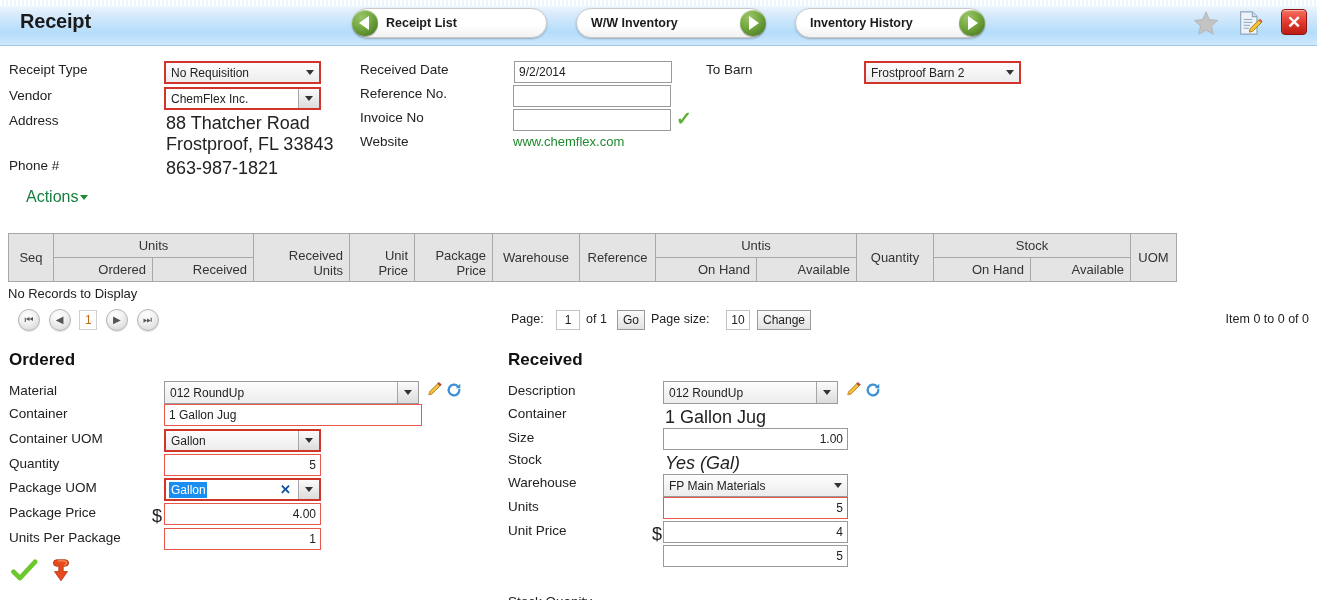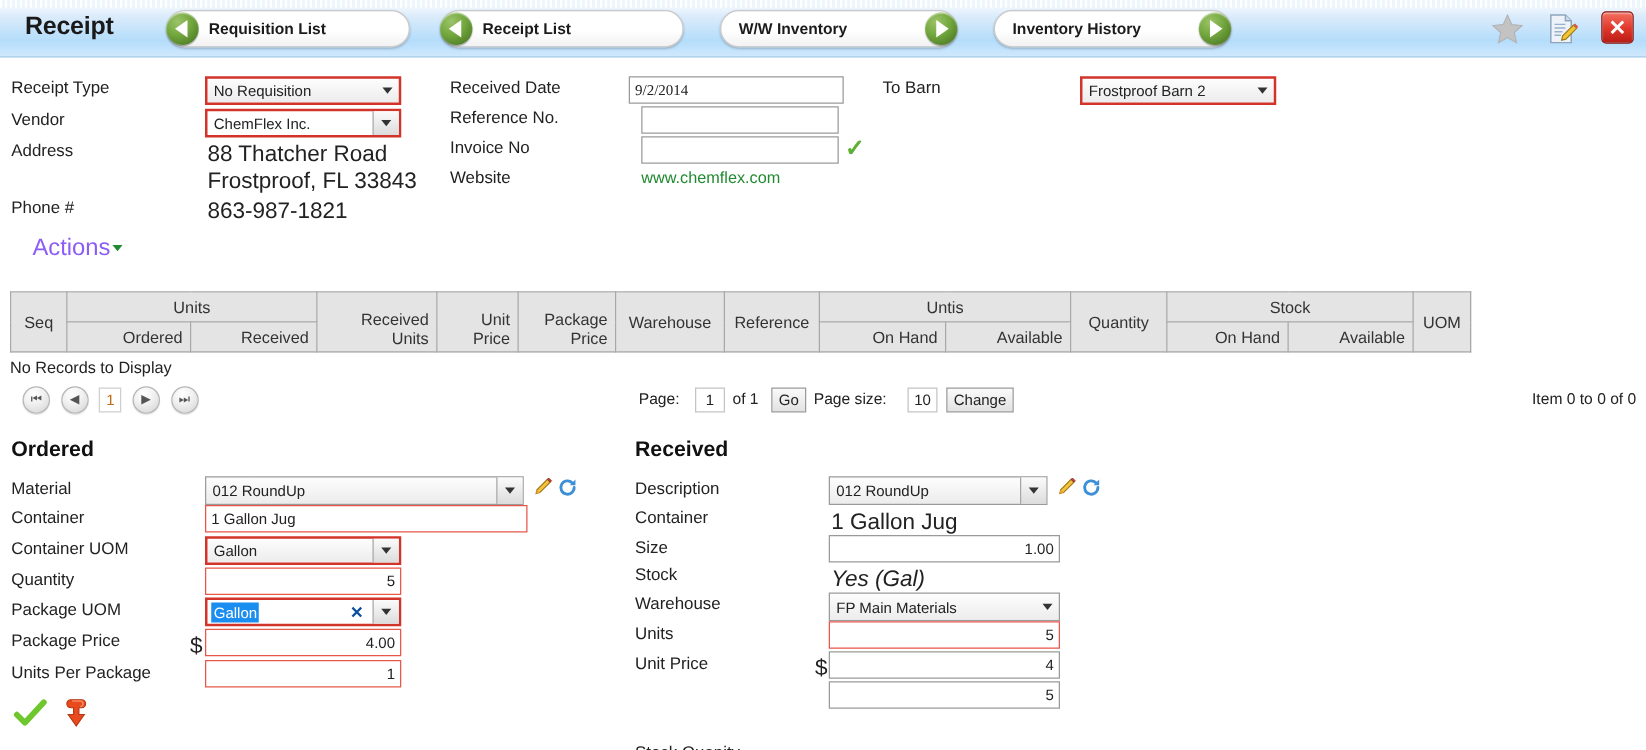--- a/index.html
+++ b/index.html
@@ -100,21 +100,21 @@
     position:absolute; font-size:13px; color:#0b4f9e; font-weight:bold; cursor:pointer;
   }
   .selhl{
     position:absolute; background:#1a8df0; color:#fff; font-size:12px;
     padding:1px 1px 1px 2px;
   }
 
   .check{ position:absolute; color:#5db033; font-size:19px; font-weight:bold; }
 
   .actions{
-    position:absolute; font-size:19px; color:#8b5cf6; cursor:pointer;
+    position:absolute; font-size:16px; color:#15803d; cursor:pointer;
   }
   .actions .dn{
     display:inline-block; width:0;height:0; margin-left:2px;
     border-left:4px solid transparent;border-right:4px solid transparent;
     border-top:5px solid #1f8a2f; vertical-align:middle;
   }
 
   
   .grid{ position:absolute; left:8px; top:233px; width:1302px; }
   table.hdr{ border-collapse:collapse; width:1130px; table-layout:fixed; }
@@ -163,26 +163,20 @@
 
   .pencil{ position:absolute; width:16px;height:16px; }
   .refresh{ position:absolute; width:16px;height:16px; }
 </style>
 </head>
 <body>
 
 <div class="titlebar">
   <div class="app-title">Receipt</div>
 
-  <div class="navbtn left" style="left:133px; width:195px;">
-    <span class="circ">
-        <span class="tri l"></span>
-      </span>
-    <span class="lbl">Requisition List</span>
-  </div>
 
   <div class="navbtn left" style="left:352px; width:195px;">
     <span class="circ">
         <span class="tri l"></span>
       </span>
     <span class="lbl">Receipt List</span>
   </div>
 
   <div class="navbtn right" style="left:576px; width:190px;">
     <span class="lbl">W/W Inventory</span>
@@ -245,21 +239,21 @@
   <span class="val-txt" style="left:166px; top:134px;">Frostproof, FL 33843</span>
 
   <span class="lbl-txt" style="left:9px; top:158px;">Phone #</span>
   <span class="val-txt" style="left:166px; top:158px;">863-987-1821</span>
 
   <span class="actions" style="left:26px; top:188px;">
     <span>Actions</span><span class="dn"></span>
   </span>
 
   <span class="lbl-txt" style="left:360px; top:62px;">Received Date</span>
-  <input class="fld" style="left: 503px; top: 61px; width: 172px; font-family: Liberation Serif, serif;" value="9/2/2014">
+  <input class="fld" style="left: 514px; top: 61px; width: 158px;" value="9/2/2014">
 
   <span class="lbl-txt" style="left:360px; top:86px;">Reference No.</span>
   <input class="fld" style="left: 513px; top: 85px; width: 158px;" value="">
 
   <span class="lbl-txt" style="left:360px; top:110px;">Invoice No</span>
   <input class="fld" style="left: 513px; top: 109px; width: 158px;" value="">
   <span class="check" style="left:676px; top:107px;">✓</span>
 
   <span class="lbl-txt" style="left:360px; top:134px;">Website</span>
   <span class="link-txt" style="left:513px; top:134px;">www.chemflex.com</span>

